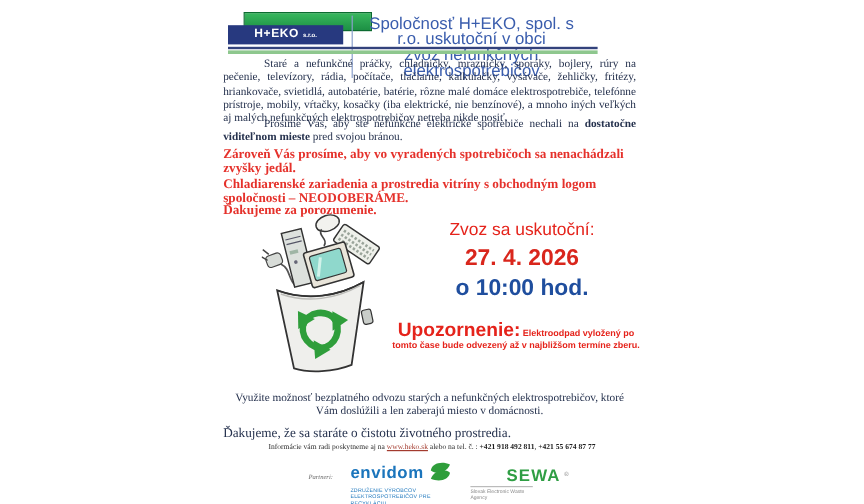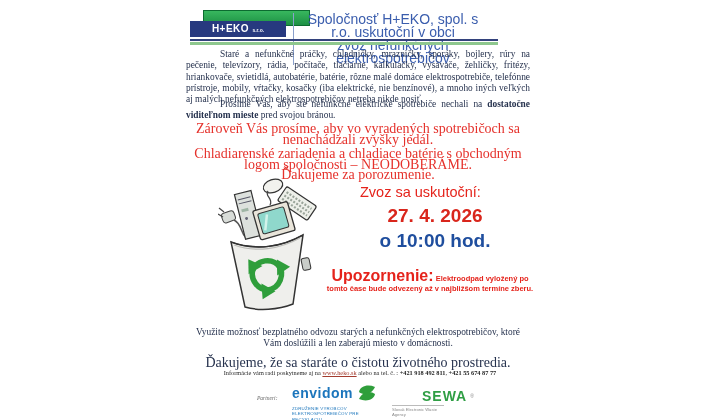--- a/index.html
+++ b/index.html
@@ -19,42 +19,42 @@
     border-left:1px solid #8aa0cc; padding-left:3px; }
   .divider-navy { position:absolute; left:190px; top:39px; width:308px; height:2px; background:#33427c; }
   .divider-green { position:absolute; left:190px; top:42px; width:308px; height:3px; background:#8ec78e; }
 
   
   .para { position:absolute; left:186px; width:344px; font-size:9.4px; line-height:11.3px;
     text-align:justify; color:#26324e; }
   .indent { text-indent:34px; }
   .p1 { top:49px; }
   .p2 { top:99px; }
-  .notice { position:absolute; left:186px; width:344px; text-align:center; color:#e5312b;
-    font-size:14px; line-height:10.5px; font-weight:normal; }
+  .notice { position:absolute; left:186px; width:344px; color:#e5312b;
+    font-size:11px; line-height:10.5px; font-weight:bold; }
   .n1 { top:124px; }
   .n2 { top:149px; }
 
   
-  .sched-heading { position:absolute; left:360px; top:184px; width:150px; text-align:left;
+  .sched-heading { position:absolute; left:360px; top:184px; width:150px; text-align:center;
     color:#e5231b; font-family:"Liberation Sans",sans-serif; font-size:14.5px; }
   .sched-date { position:absolute; left:360px; top:205px; width:150px; text-align:center;
     color:#d9261c; font-family:"Liberation Sans",sans-serif; font-size:19px; font-weight:bold; }
   .sched-time { position:absolute; left:360px; top:230px; width:150px; text-align:center;
     color:#1f4e9e; font-family:"Liberation Sans",sans-serif; font-size:19px; font-weight:bold; }
   .warning { position:absolute; left:325px; top:271px; width:210px; text-align:center;
     color:#e5231b; font-family:"Liberation Sans",sans-serif; font-weight:bold;
     font-size:7.5px; line-height:9.5px; }
   .warning .wlabel { font-size:16px; }
 
   
   .closing { position:absolute; left:186px; top:327px; width:344px; text-align:center;
     font-size:9.4px; line-height:11px; color:#26324e; }
-  .thanks { position:absolute; left:186px; top:355px; width:344px; text-align:center;
-    font-size:14px; color:#26324e; }
+  .thanks { position:absolute; left:186px; top:355px; width:344px; 
+    font-size:11px; color:#26324e; }
   .contact { position:absolute; left:150px; top:369px; width:420px; text-align:center;
     font-size:6.3px; color:#2a2a2a; }
   .contact a { color:#a33b2e; text-decoration:underline; }
   .contact b { color:#1c1c1c; }
 
   
   .partners-label { position:absolute; left:257px; top:395px; font-size:5.5px; font-style:italic; color:#666; }
   .envidom { position:absolute; left:292px; top:383px; width:92px; }
   .envidom .name-row { display:flex; align-items:center; gap:3px; }
   .envidom .name { color:#1b75bc; font-family:"Liberation Sans",sans-serif; font-size:14px;
@@ -85,21 +85,21 @@
   <div class="divider-navy"></div>
   <div class="divider-green"></div>
 
   <p class="para indent p1">Staré a nefunkčné práčky, chladničky, mrazničky, sporáky, bojlery, rúry na pečenie, televízory, rádia, počítače, tlačiarne, kalkulačky, vysávače, žehličky, fritézy, hriankovače, svietidlá, autobatérie, batérie, rôzne malé domáce elektrospotrebiče, telefónne prístroje, mobily, vŕtačky, kosačky (iba elektrické, nie benzínové), a mnoho iných veľkých aj malých nefunkčných elektrospotrebičov netreba nikde nosiť.</p>
   <p class="para indent p2"><span>Prosíme Vás, aby ste nefunkčné elektrické spotrebiče nechali na </span><strong>dostatočne viditeľnom mieste</strong><span> pred svojou bránou.</span></p>
 
   <div class="notice n1">
     <div>Zároveň Vás prosíme, aby vo vyradených spotrebičoch sa nenachádzali zvyšky jedál.</div>
   </div>
   <div class="notice n2">
-    <div>Chladiarenské zariadenia a chladiace batérie s obchodným logom spoločnosti – NEODOBERÁME.</div>
+    <div>Chladiarenské zariadenia a prostredia vitríny s obchodným logom spoločnosti – NEODOBERÁME.</div>
     <div>Ďakujeme za porozumenie.</div>
   </div>
 
   <svg class="bin-art" viewBox="0 0 100 140" xmlns="http://www.w3.org/2000/svg">
     <g>
       <path d="M16,44 C24,48 22,56 28,62" stroke="#555" stroke-width="1.5" fill="none"></path>
       <rect x="4" y="36" width="13" height="10" rx="3" fill="#d8dcd8" stroke="#444" transform="rotate(-20 10 41)"></rect>
       <line x1="1" y1="32" x2="6" y2="36" stroke="#444" stroke-width="1.2"></line>
       <line x1="0" y1="38" x2="5" y2="41" stroke="#444" stroke-width="1.2"></line>
     </g>

